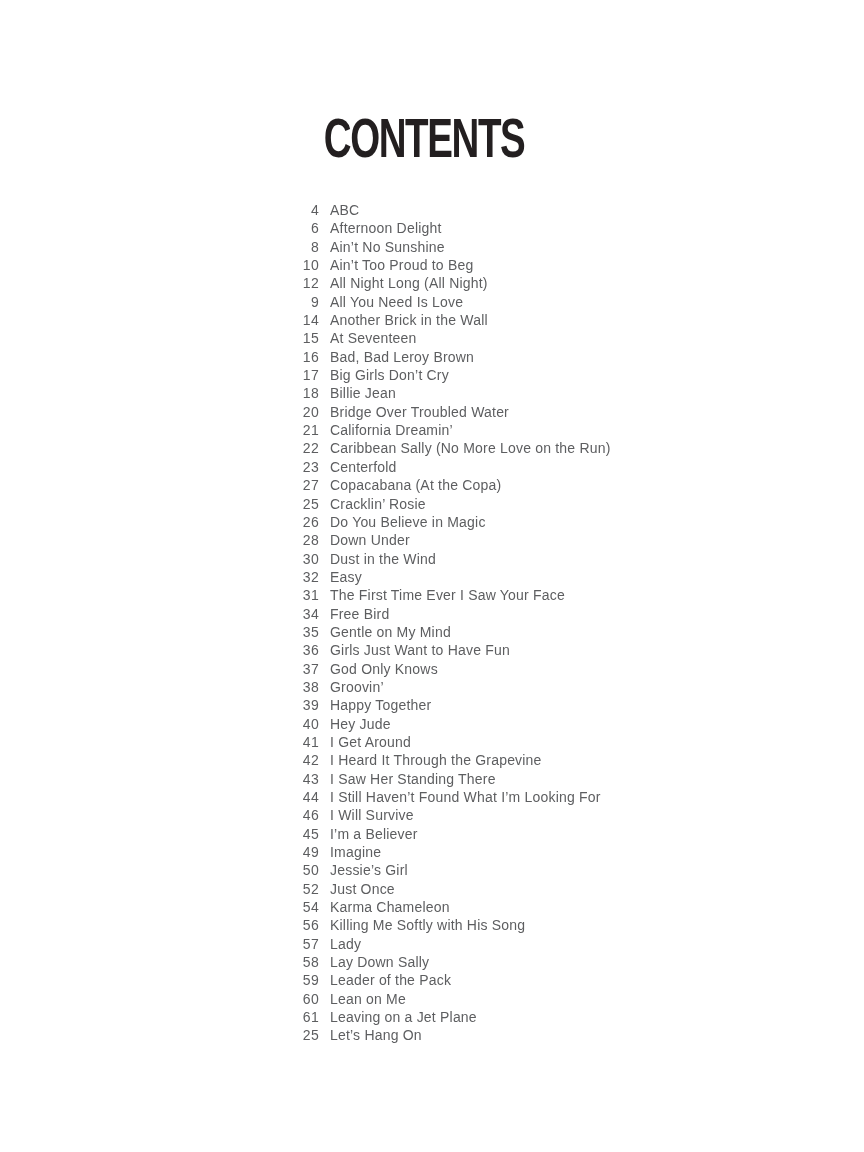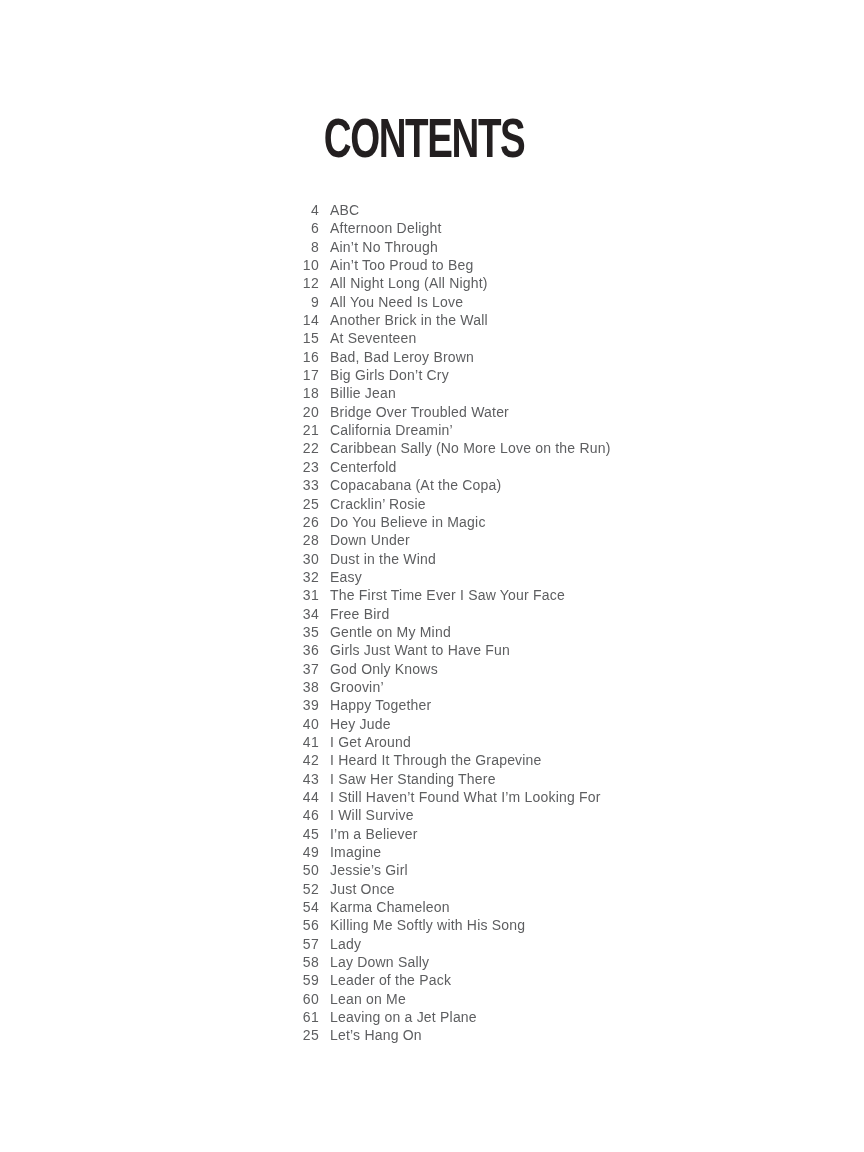--- a/index.html
+++ b/index.html
@@ -61,21 +61,21 @@
       <div class="row">
         <span class="num">4</span>
         <span class="song">ABC</span>
       </div>
       <div class="row">
         <span class="num">6</span>
         <span class="song">Afternoon Delight</span>
       </div>
       <div class="row">
         <span class="num">8</span>
-        <span class="song">Ain’t No Through</span>
+        <span class="song">Ain’t No Sunshine</span>
       </div>
       <div class="row">
         <span class="num">10</span>
         <span class="song">Ain’t Too Proud to Beg</span>
       </div>
       <div class="row">
         <span class="num">12</span>
         <span class="song">All Night Long (All Night)</span>
       </div>
       <div class="row">
@@ -112,21 +112,21 @@
       </div>
       <div class="row">
         <span class="num">22</span>
         <span class="song">Caribbean Sally (No More Love on the Run)</span>
       </div>
       <div class="row">
         <span class="num">23</span>
         <span class="song">Centerfold</span>
       </div>
       <div class="row">
-        <span class="num">33</span>
+        <span class="num">27</span>
         <span class="song">Copacabana (At the Copa)</span>
       </div>
       <div class="row">
         <span class="num">25</span>
         <span class="song">Cracklin’ Rosie</span>
       </div>
       <div class="row">
         <span class="num">26</span>
         <span class="song">Do You Believe in Magic</span>
       </div>

